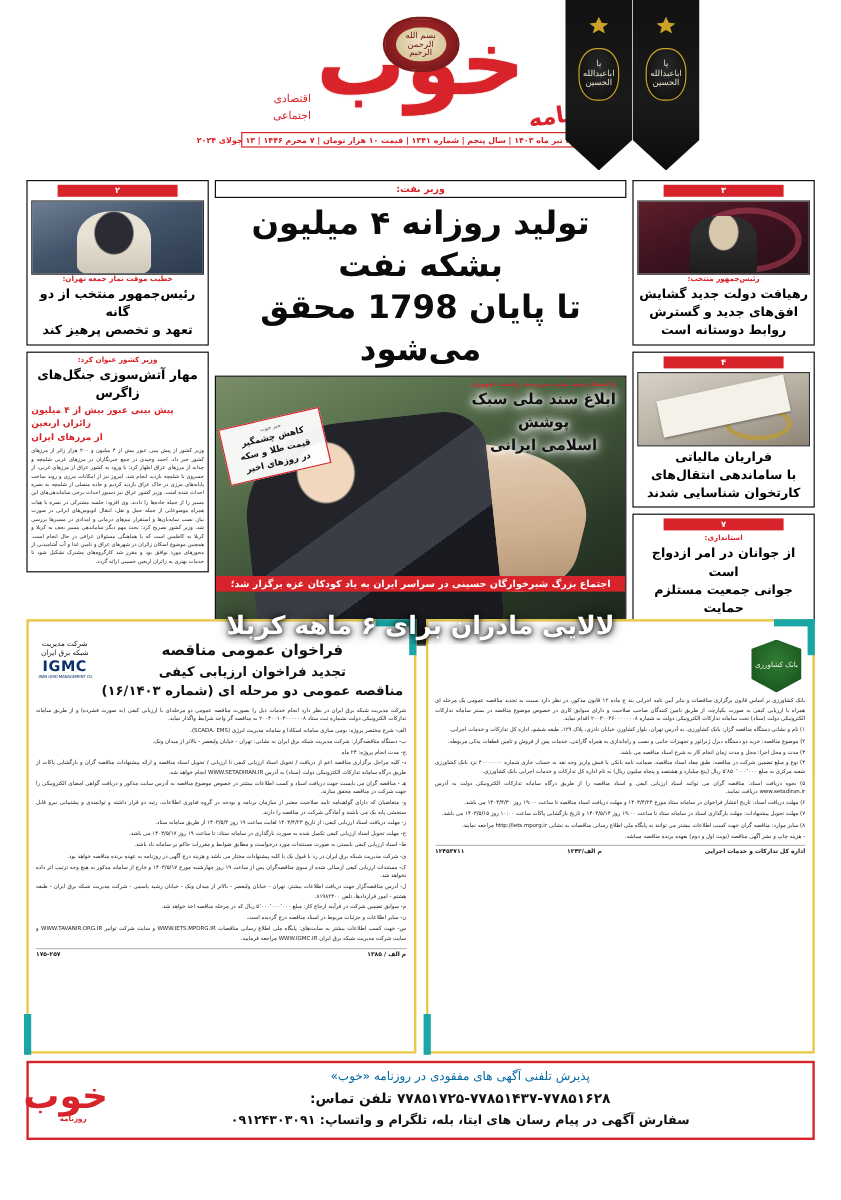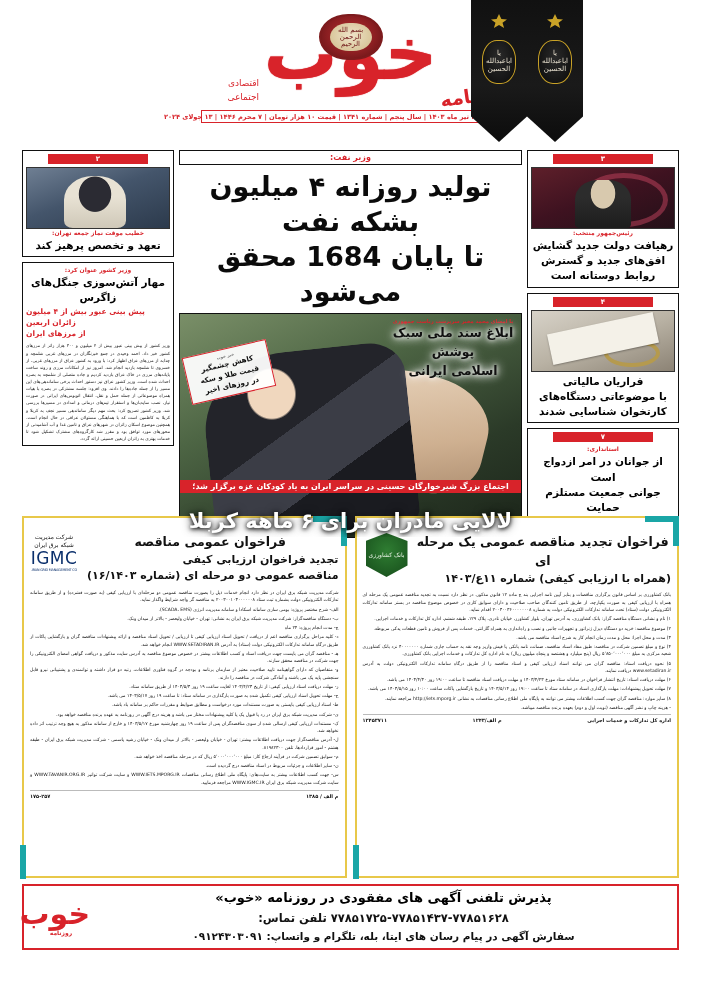--- a/index.html
+++ b/index.html
@@ -174,30 +174,30 @@
     content:""; position:absolute; top:-2px; right:-2px; width:34px; height:6px; background:#1aa6a6;
   }
   .ad::after {
     content:""; position:absolute; top:-2px; right:-2px; width:6px; height:30px; background:#1aa6a6;
   }
   .ad-inner { position:relative;margin-top:10px; }
   .ad-bl { position:absolute; bottom:-3px; left:-4px; width:6px; height:34px; background:#1aa6a6; }
   .ad-head { display:flex; align-items:flex-start; gap:4px; }
   .ad-titles { flex:1; text-align:center; }
   .ad-t1 { font-size:12.5px; font-weight:bold; color:#111; line-height:1.5; }
-  .ad-t2 { font-size:11px; font-weight:bold; color:#111; line-height:1.5;text-align:right; }
+  .ad-t2 { font-size:11px; font-weight:bold; color:#111; line-height:1.5; }
   .ad-logo { width:48px; text-align:center; flex-shrink:0; }
   .logo-bk {
     width:42px; height:44px; margin:0 auto;
     background: radial-gradient(circle at 50% 40%, #2f7d32 0%, #1d5a21 70%, #123d15 100%);
     clip-path: polygon(50% 0,100% 18%,100% 74%,50% 100%,0 74%,0 18%);
     display:flex; align-items:center; justify-content:center;
     color:#e9f3e5; font-size:6px; text-align:center; line-height:1.1;
   }
-  .logo-igmc { font-size:17px; font-weight:normal; color:#0a2f6b; letter-spacing:0.5px; }
+  .logo-igmc { font-size:12px; font-weight:bold; color:#0a2f6b; letter-spacing:0.5px; }
   .logo-igmc-sub { font-size:3.4px; color:#0a2f6b; letter-spacing:-0.2px; }
   .logo-igmc-fa { font-size:6px; color:#111; line-height:1.25; }
   .ad-body {
     font-size:4.55px; line-height:1.68; text-align:justify; color:#161616; margin-top:4px;
   }
   .ad-body p { margin-bottom:1.5px; }
   .ad-foot {
     display:flex; justify-content:space-between; align-items:center;
     font-size:5px; font-weight:bold; color:#111; border-top:1px solid #bbb;
     margin-top:3px; padding-top:2px;
@@ -205,21 +205,21 @@
 
   
   .banner {
     margin: 6px 22px 0; border:2.5px solid #d8232a; height:66px;
     display:flex; align-items:center; padding: 4px 8px; gap:8px; background:#fff;
   }
   .banner-logo { width:58px; text-align:center; flex-shrink:0; position:relative; }
   .banner-logo .bw { font-size:30px; font-weight:bold; color:#d8232a; line-height:1; }
   .banner-logo .br { font-size:6px; color:#d8232a; font-weight:bold; }
   .banner-texts { flex:1; text-align:center; }
-  .bn1 { font-size:13px; font-weight:bold; color:#000000; line-height:1.6; }
+  .bn1 { font-size:10px; font-weight:normal; color:#0369a1; line-height:1.6; }
   .bn2 { font-size:11.5px; font-weight:bold; color:#111; line-height:1.7; }
   .bn3 { font-size:10.5px; font-weight:bold; color:#111; line-height:1.7; }
   .bn-sep { display:inline-block; }
 </style>
 </head>
 <body>
 
 <div class="page">
 
   <div class="masthead">
@@ -263,21 +263,21 @@
           <div>افق‌های جدید و گسترش</div>
           <div>روابط دوستانه است</div>
         </div>
       </div>
 
       <div class="sidecard">
         <div class="pagebadge">۴</div>
         <div class="sc-photo ph p3"></div>
         <div class="sc-title">
           <div>فراریان مالیاتی</div>
-          <div>با موضوعاتی دستگاه‌های</div>
+          <div>با ساماندهی انتقال‌های</div>
           <div>کارتخوان شناسایی شدند</div>
         </div>
       </div>
 
       <div class="sidecard">
         <div class="pagebadge">۷</div>
         <div class="kicker">استانداری:</div>
         <div class="sc-title">
           <div>از جوانان در امر ازدواج است</div>
           <div>جوانی جمعیت مستلزم حمایت</div>
@@ -293,21 +293,21 @@
           <div>«ظریف» رئیس شورای راهبردی</div>
           <div>انتقال دولت چهاردهم شد</div>
         </div>
       </div>
     </div>
 
     <div class="col-center">
       <div class="lead-kicker-box">وزیر نفت:</div>
       <div class="lead-head">
         <div>تولید روزانه ۴ میلیون بشکه نفت</div>
-        <div>تا پایان 1684 محقق می‌شود</div>
+        <div>تا پایان 1798 محقق می‌شود</div>
       </div>
 
       <div class="hero">
         <div class="hero-side">
           <div class="ks">با امضای محمد مخبر سرپرست ریاست جمهوری</div>
           <div class="ht">ابلاغ سند ملی سبک پوشش</div>
           <div class="ht">اسلامی ایرانی</div>
         </div>
 
         <div class="stamp">
@@ -322,44 +322,41 @@
       </div>
     </div>
 
     <div class="col-left">
 
       <div class="sidecard">
         <div class="pagebadge">۲</div>
         <div class="sc-photo ph p1"></div>
         <div class="kicker">خطیب موقت نماز جمعه تهران:</div>
         <div class="sc-title">
+          <div>رئیس‌جمهور منتخب از دو گانه</div>
           <div>تعهد و تخصص پرهیز کند</div>
         </div>
       </div>
 
       <div class="sidecard">
         <div class="kicker">وزیر کشور عنوان کرد:</div>
         <div class="sc-title">مهار آتش‌سوزی جنگل‌های زاگرس</div>
         <div class="sc-sub">پیش بینی عبور بیش از ۴ میلیون زائران اربعین</div>
         <div class="sc-sub">از مرزهای ایران</div>
         <div class="sc-body">وزیر کشور از پیش بینی عبور بیش از ۴ میلیون و ۳۰۰ هزار زائر از مرزهای کشور خبر داد. احمد وحیدی در جمع خبرنگاران در مرزهای غربی شلمچه و چذابه از مرزهای عراق اظهار کرد: با ورود به کشور عراق از مرزهای غربی، از خسروی تا شلمچه بازدید انجام شد. امروز نیز از امکانات مرزی و روند ساخت پایانه‌های مرزی در خاک عراق بازدید کردیم و جاده متصلی از شلمچه به بصره احداث شده است. وزیر کشور عراق نیز دستور احداث برخی ساماندهی‌های این مسیر را از جمله جاده‌ها را دادند. وی افزود: جلسه مشترکی در بصره با هیات همراه موضوعاتی از جمله حمل و نقل، انتقال اتوبوس‌های ایرانی در صورت نیاز، نصب سایه‌بان‌ها و استقرار تیم‌های درمانی و امدادی در مسیرها بررسی شد. وزیر کشور تصریح کرد: بحث مهم دیگر ساماندهی مسیر نجف به کربلا و کربلا به کاظمین است که با هماهنگی مسئولان عراقی در حال انجام است. همچنین موضوع اسکان زائران در شهرهای عراق و تامین غذا و آب آشامیدنی از محورهای مورد توافق بود و مقرر شد کارگروه‌های مشترک تشکیل شود تا خدمات بهتری به زائران اربعین حسینی ارائه گردد.</div>
       </div>
     </div>
   </div>
 
   <div class="ads">
 
     <div class="ad">
       <div class="ad-bl"></div>
       <div class="ad-inner">
         <div class="ad-head">
-          <div class="ad-titles">
-            <div class="ad-t1">فراخوان تجدید مناقصه عمومی یک مرحله ای</div>
-            <div class="ad-t2">(همراه با ارزیابی کیفی) شماره ۱۱ع/۱۴۰۳</div>
-          </div>
           <div class="ad-logo">
             <div class="logo-bk">بانک کشاورزی</div>
           </div>
         </div>
         <div class="ad-body">
           <p>بانک کشاورزی بر اساس قانون برگزاری مناقصات و بنابر آیین نامه اجرایی بند ج ماده ۱۲ قانون مذکور، در نظر دارد نسبت به تجدید مناقصه عمومی یک مرحله ای همراه با ارزیابی کیفی به صورت یکپارچه، از طریق تامین کنندگان صاحب صلاحیت و دارای سوابق کاری در خصوص موضوع مناقصه در بستر سامانه تدارکات الکترونیکی دولت (ستاد) تحت سامانه تدارکات الکترونیکی دولت به شماره ۲۰۰۳۰۰۳۶۰۰۰۰۰۰۰۸ اقدام نماید.</p>
           <p>۱) نام و نشانی دستگاه مناقصه گزار: بانک کشاورزی، به آدرس تهران، بلوار کشاورز، خیابان نادری، پلاک ۱۲۹، طبقه ششم، اداره کل تدارکات و خدمات اجرایی.</p>
           <p>۲) موضوع مناقصه: خرید دو دستگاه دیزل ژنراتور و تجهیزات جانبی و نصب و راه‌اندازی به همراه گارانتی، خدمات پس از فروش و تامین قطعات یدکی مربوطه.</p>
           <p>۳) مدت و محل اجرا: محل و مدت زمان انجام کار به شرح اسناد مناقصه می باشد.</p>
           <p>۴) نوع و مبلغ تضمین شرکت در مناقصه: طبق مفاد اسناد مناقصه، ضمانت نامه بانکی یا فیش واریز وجه نقد به حساب جاری شماره ۴۰۰۰۰۰۰۰ نزد بانک کشاورزی شعبه مرکزی به مبلغ ۵٬۸۵۰٬۰۰۰٬۰۰۰ ریال (پنج میلیارد و هشتصد و پنجاه میلیون ریال) به نام اداره کل تدارکات و خدمات اجرایی بانک کشاورزی.</p>

